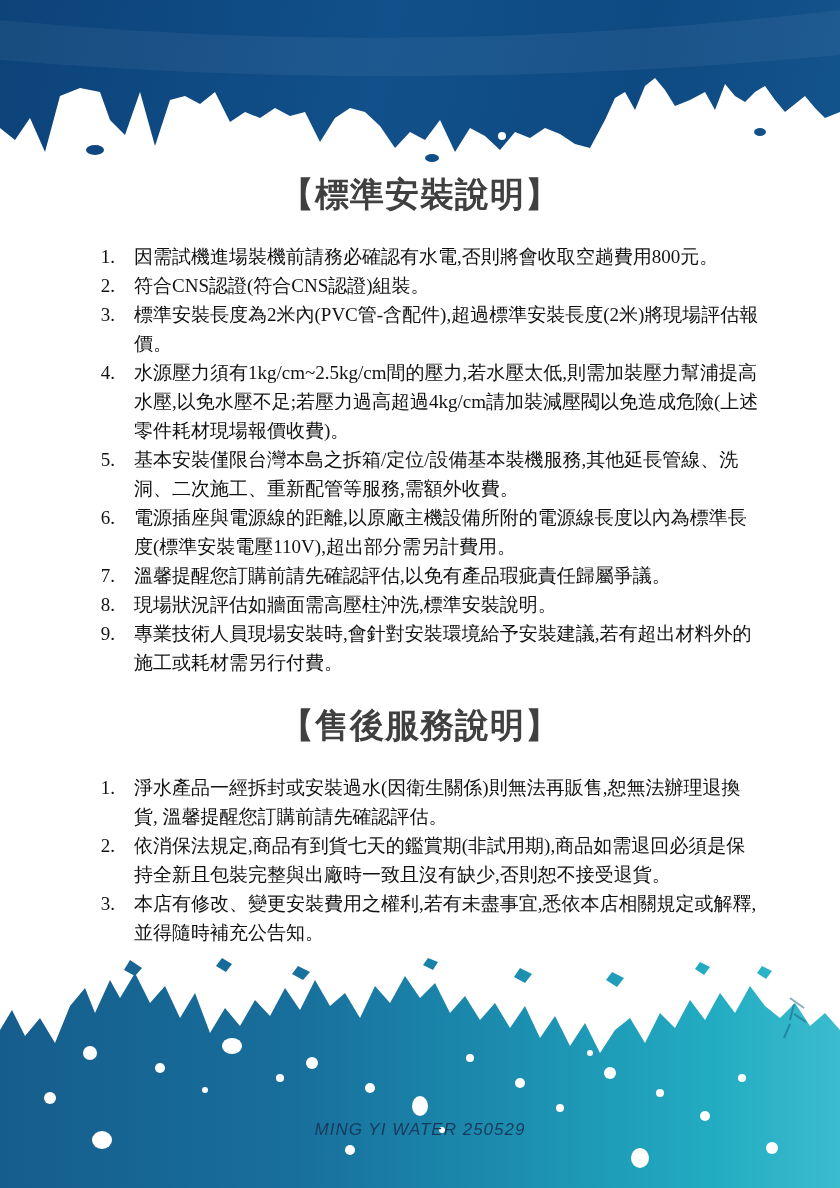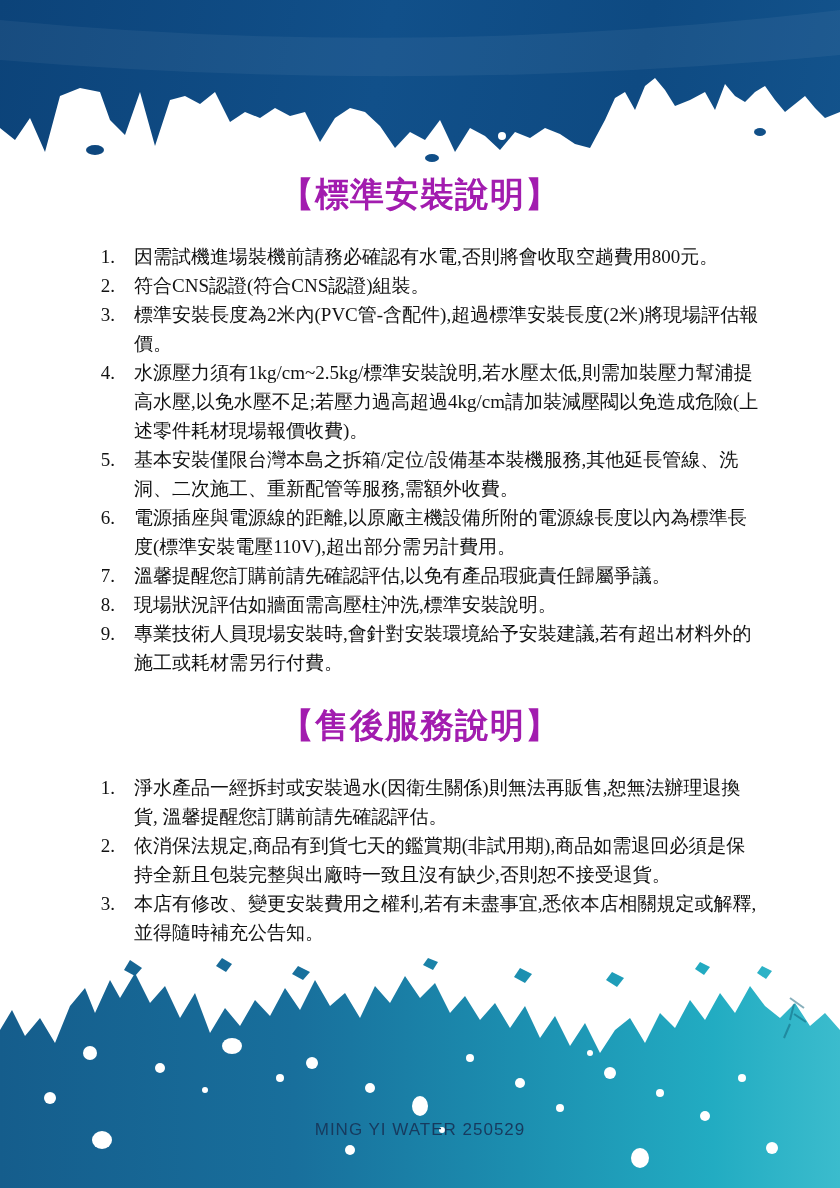--- a/index.html
+++ b/index.html
@@ -35,21 +35,21 @@
     top: 172px;
     left: 0;
     right: 0;
   }
   .section-title {
     margin: 0 0 24px 0;
     text-align: center;
     font-size: 34px;
     font-weight: bold;
     letter-spacing: 1px;
-    color: #a21caf;
+    color: #404040;
   }
   .notice-list {
     margin: 0 0 26px 0;
     padding: 0 78px 0 84px;
     list-style: none;
   }
   .notice-list li {
     display: flex;
     font-size: 19px;
     line-height: 29px;
@@ -72,20 +72,21 @@
     position: absolute;
     bottom: 48px;
     left: 0;
     right: 0;
     text-align: center;
     font-family: "Liberation Sans", "DejaVu Sans", sans-serif;
     font-size: 17px;
     letter-spacing: 1px;
     color: #173a5e;
     z-index: 2;
+    font-style: italic;
   }
 </style>
 </head>
 <body>
 
 <div class="page">
 
   <svg class="torn-top" viewBox="0 0 840 165" preserveAspectRatio="none" aria-hidden="true">
     <defs>
       <linearGradient id="topGrad" x1="0" y1="0" x2="840" y2="165" gradientUnits="userSpaceOnUse">
@@ -122,21 +123,21 @@
       <li>
         <span class="num">2.</span>
         <span class="txt">符合CNS認證(符合CNS認證)組裝。</span>
       </li>
       <li>
         <span class="num">3.</span>
         <span class="txt">標準安裝長度為2米內(PVC管-含配件),超過標準安裝長度(2米)將現場評估報價。</span>
       </li>
       <li>
         <span class="num">4.</span>
-        <span class="txt">水源壓力須有1kg/cm~2.5kg/標準安裝說明,若水壓太低,則需加裝壓力幫浦提高水壓,以免水壓不足;若壓力過高超過4kg/cm請加裝減壓閥以免造成危險(上述零件耗材現場報價收費)。</span>
+        <span class="txt">水源壓力須有1kg/cm~2.5kg/cm間的壓力,若水壓太低,則需加裝壓力幫浦提高水壓,以免水壓不足;若壓力過高超過4kg/cm請加裝減壓閥以免造成危險(上述零件耗材現場報價收費)。</span>
       </li>
       <li>
         <span class="num">5.</span>
         <span class="txt">基本安裝僅限台灣本島之拆箱/定位/設備基本裝機服務,其他延長管線、洗洞、二次施工、重新配管等服務,需額外收費。</span>
       </li>
       <li>
         <span class="num">6.</span>
         <span class="txt">電源插座與電源線的距離,以原廠主機設備所附的電源線長度以內為標準長度(標準安裝電壓110V),超出部分需另計費用。</span>
       </li>
       <li>

